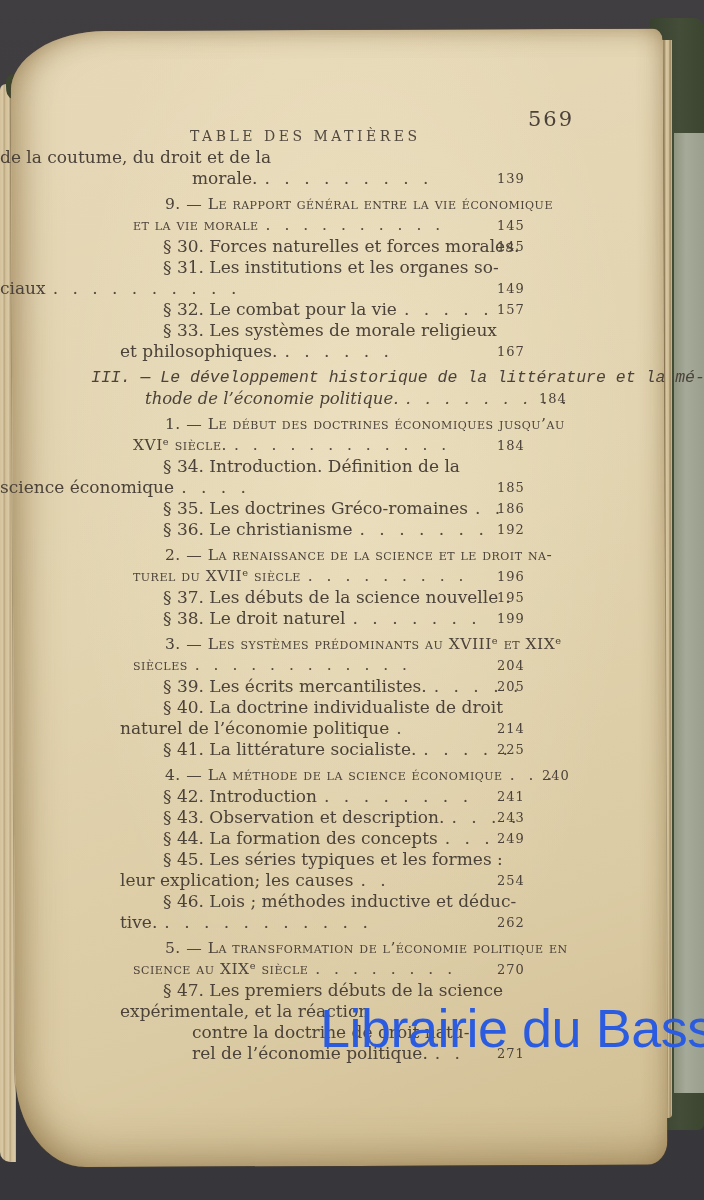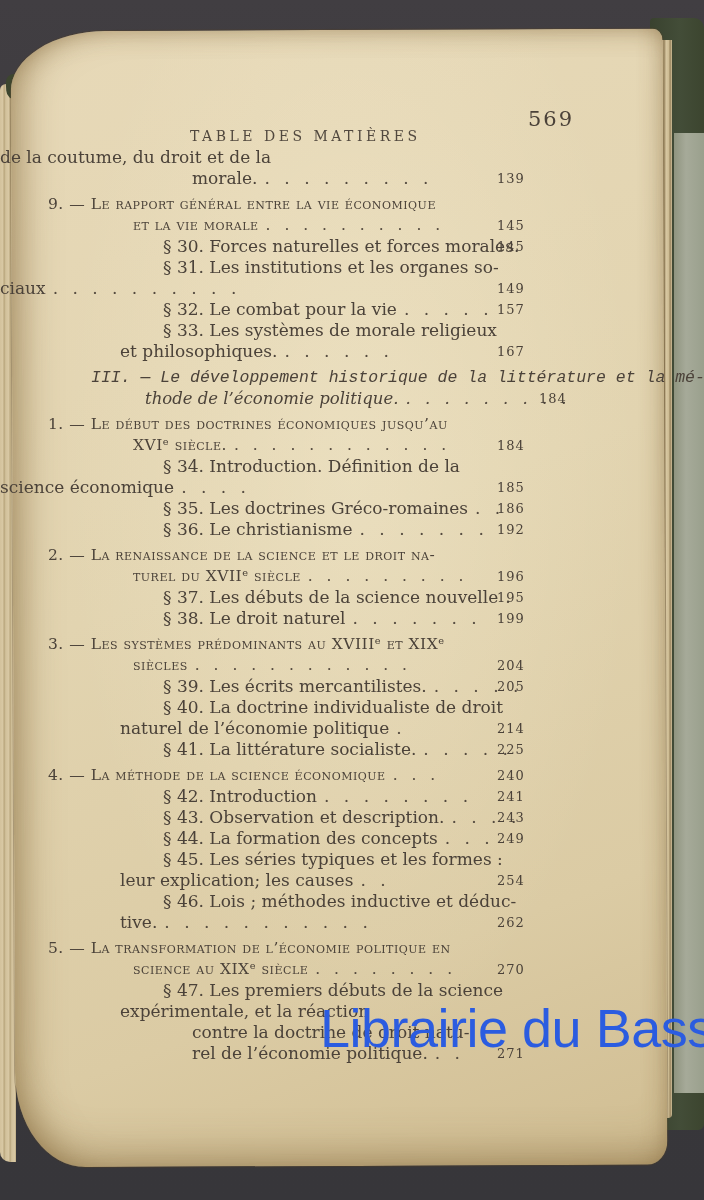--- a/index.html
+++ b/index.html
@@ -62,21 +62,21 @@
   .line{position:relative;line-height:21px;min-height:21px;white-space:nowrap;}
   .line.gap{margin-top:5px;}
   .txt{}
   .dots{margin-left:7px;word-spacing:7px;letter-spacing:1px;color:#544a3f;}
   .pg{position:absolute;left:497px;top:0;font-size:13px;font-variant:normal;
       font-style:normal;letter-spacing:1px;color:#4b4239;}
   .st-rm{font-size:17px;}
   .st-sc{font-size:15.5px;font-variant:small-caps;letter-spacing:.5px;}
   .st-it{font-style:italic;font-size:16.5px;}
   .lvl-roman{padding-left:91px;font-family:Liberation Mono, monospace;}
-  .lvl-num{padding-left:48px;}
+  .lvl-num{padding-left:120px;margin-left:45px;}
   .lvl-icont{padding-left:103px;margin-left:42px;}
   .lvl-ncont{padding-left:133px;}
   .lvl-para{padding-left:163px;}
   .lvl-c1{padding-left:192px;}
   .lvl-c2{padding-left:120px;}
   .lvl-c3{}
   .watermark{
     position:absolute;left:320px;top:997px;
     font-family:"Liberation Sans","DejaVu Sans",sans-serif;
     font-size:54px;letter-spacing:-.5px;white-space:nowrap;

